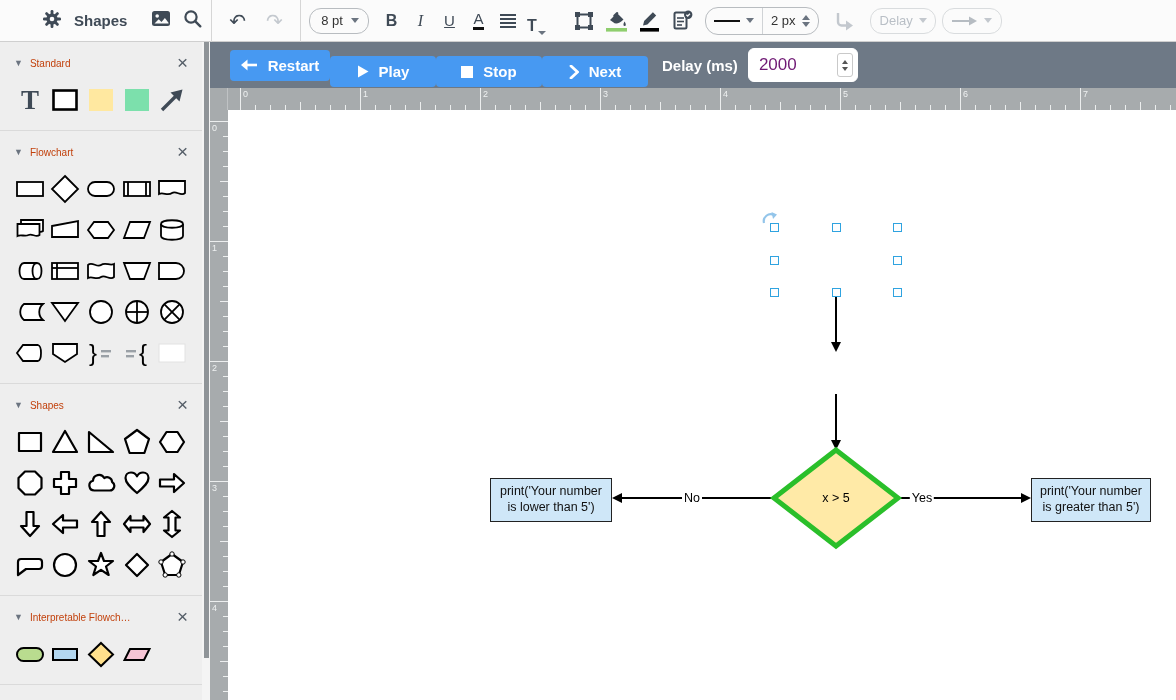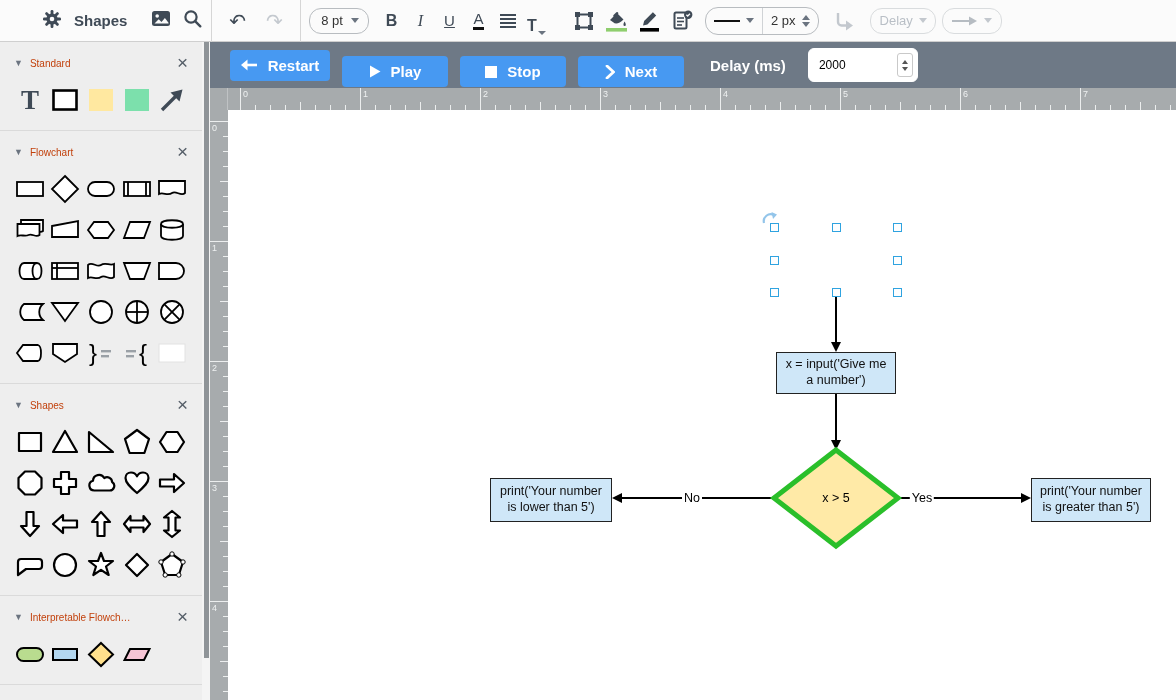--- a/index.html
+++ b/index.html
@@ -53,26 +53,26 @@
   .sec-h { display:flex; align-items:center; padding:14px 14px 8px 14px; gap:7px; cursor:pointer; }
   .sec-tri { font-size:9px; color:#6b7480; }
   .sec-title { font-size:10px; color:#c2410c; flex:1; white-space:nowrap; overflow:hidden; }
   .sec-x { font-size:19px; color:#555e68; line-height:14px; cursor:pointer; }
   .sec-grid { display:grid; grid-template-columns:repeat(5,1fr); row-gap:9px; padding:6px 12px 2px 12px; justify-items:center; }
   .shape-cell { width:32px; height:32px; display:flex; align-items:center; justify-content:center; cursor:pointer; }
   svg .s  { fill:#fff; stroke:#000; stroke-width:1.8; }
   svg .s2 { fill:#fff; stroke:#000; stroke-width:2.2; stroke-linejoin:round; }
 
   
-  .playbar { height:46px; background:#6e7986; display:flex; align-items:center; padding-left:20px; gap:12px; }
+  .playbar { height:46px; background:#6e7986; display:flex; align-items:center; padding-left:20px; gap:0; }
   .play-btn { height:31px; border:none; border-radius:4px; background:#4799f2; color:#fff; font-weight:bold; font-size:15px; font-family:"Liberation Sans",sans-serif; display:flex; align-items:center; justify-content:center; gap:10px; cursor:pointer; }
   .w100{width:100px;} .w106{width:106px;margin-top:13px;}
   .delay-label { color:#fff; font-weight:bold; font-size:15px; margin-left:14px; }
   .delay-wrap { position:relative; margin-left:10px; }
-  .delay-input { width:110px; height:34px; border:1px solid #fff; border-radius:6px; padding:0 26px 0 10px; font-size:12px; font-family:"Liberation Sans",sans-serif; color:#000000; }
+  .delay-input { width:110px; height:34px; border:1px solid #fff; border-radius:6px; padding:0 26px 0 10px; font-size:17px; font-family:"Liberation Sans",sans-serif; color:#701a75; }
   .delay-spin { position:absolute; right:5px; top:5px; width:16px; height:24px; border:1px solid #c9c9c9; border-radius:3px; display:flex; flex-direction:column; align-items:center; justify-content:center; gap:3px; background:#fff; cursor:pointer; }
   .delay-spin i { width:0; height:0; border-left:3.5px solid transparent; border-right:3.5px solid transparent; }
   .delay-spin .up { border-bottom:4.5px solid #555; }
   .delay-spin .dn { border-top:4.5px solid #555; }
 
   
   .ruler-row { height:22px; display:flex; }
   .ruler-corner { width:18px; height:22px; background:#a7abad; border-right:1px solid #bfc2c4; }
   .hruler { flex:1; position:relative; background-color:#a7abad;
     background-image:
@@ -659,23 +659,20 @@
           <g fill="#000">
             <polygon points="603,232 613,232 608,242"></polygon>
             <polygon points="603,330 613,330 608,340"></polygon>
             <polygon points="394,383 394,393 384,388"></polygon>
             <polygon points="793,383 793,393 803,388"></polygon>
           </g>
           <polygon points="608,340 670,388 608,436 546,388" fill="#ffeaa7" stroke="#2abf2a" stroke-width="5"></polygon>
         </svg>
 
 
-        <div class="node node-rect node-input">
-          <span><span>x = input('Give me</span><br><span>a number')</span></span>
-        </div>
 
         <span class="diamond-label">x &gt; 5</span>
 
         <div class="node node-rect node-left">
           <span><span>print('Your number</span><br><span>is lower than 5')</span></span>
         </div>
 
         <div class="node node-rect node-right">
           <span><span>print('Your number</span><br><span>is greater than 5')</span></span>
         </div>

